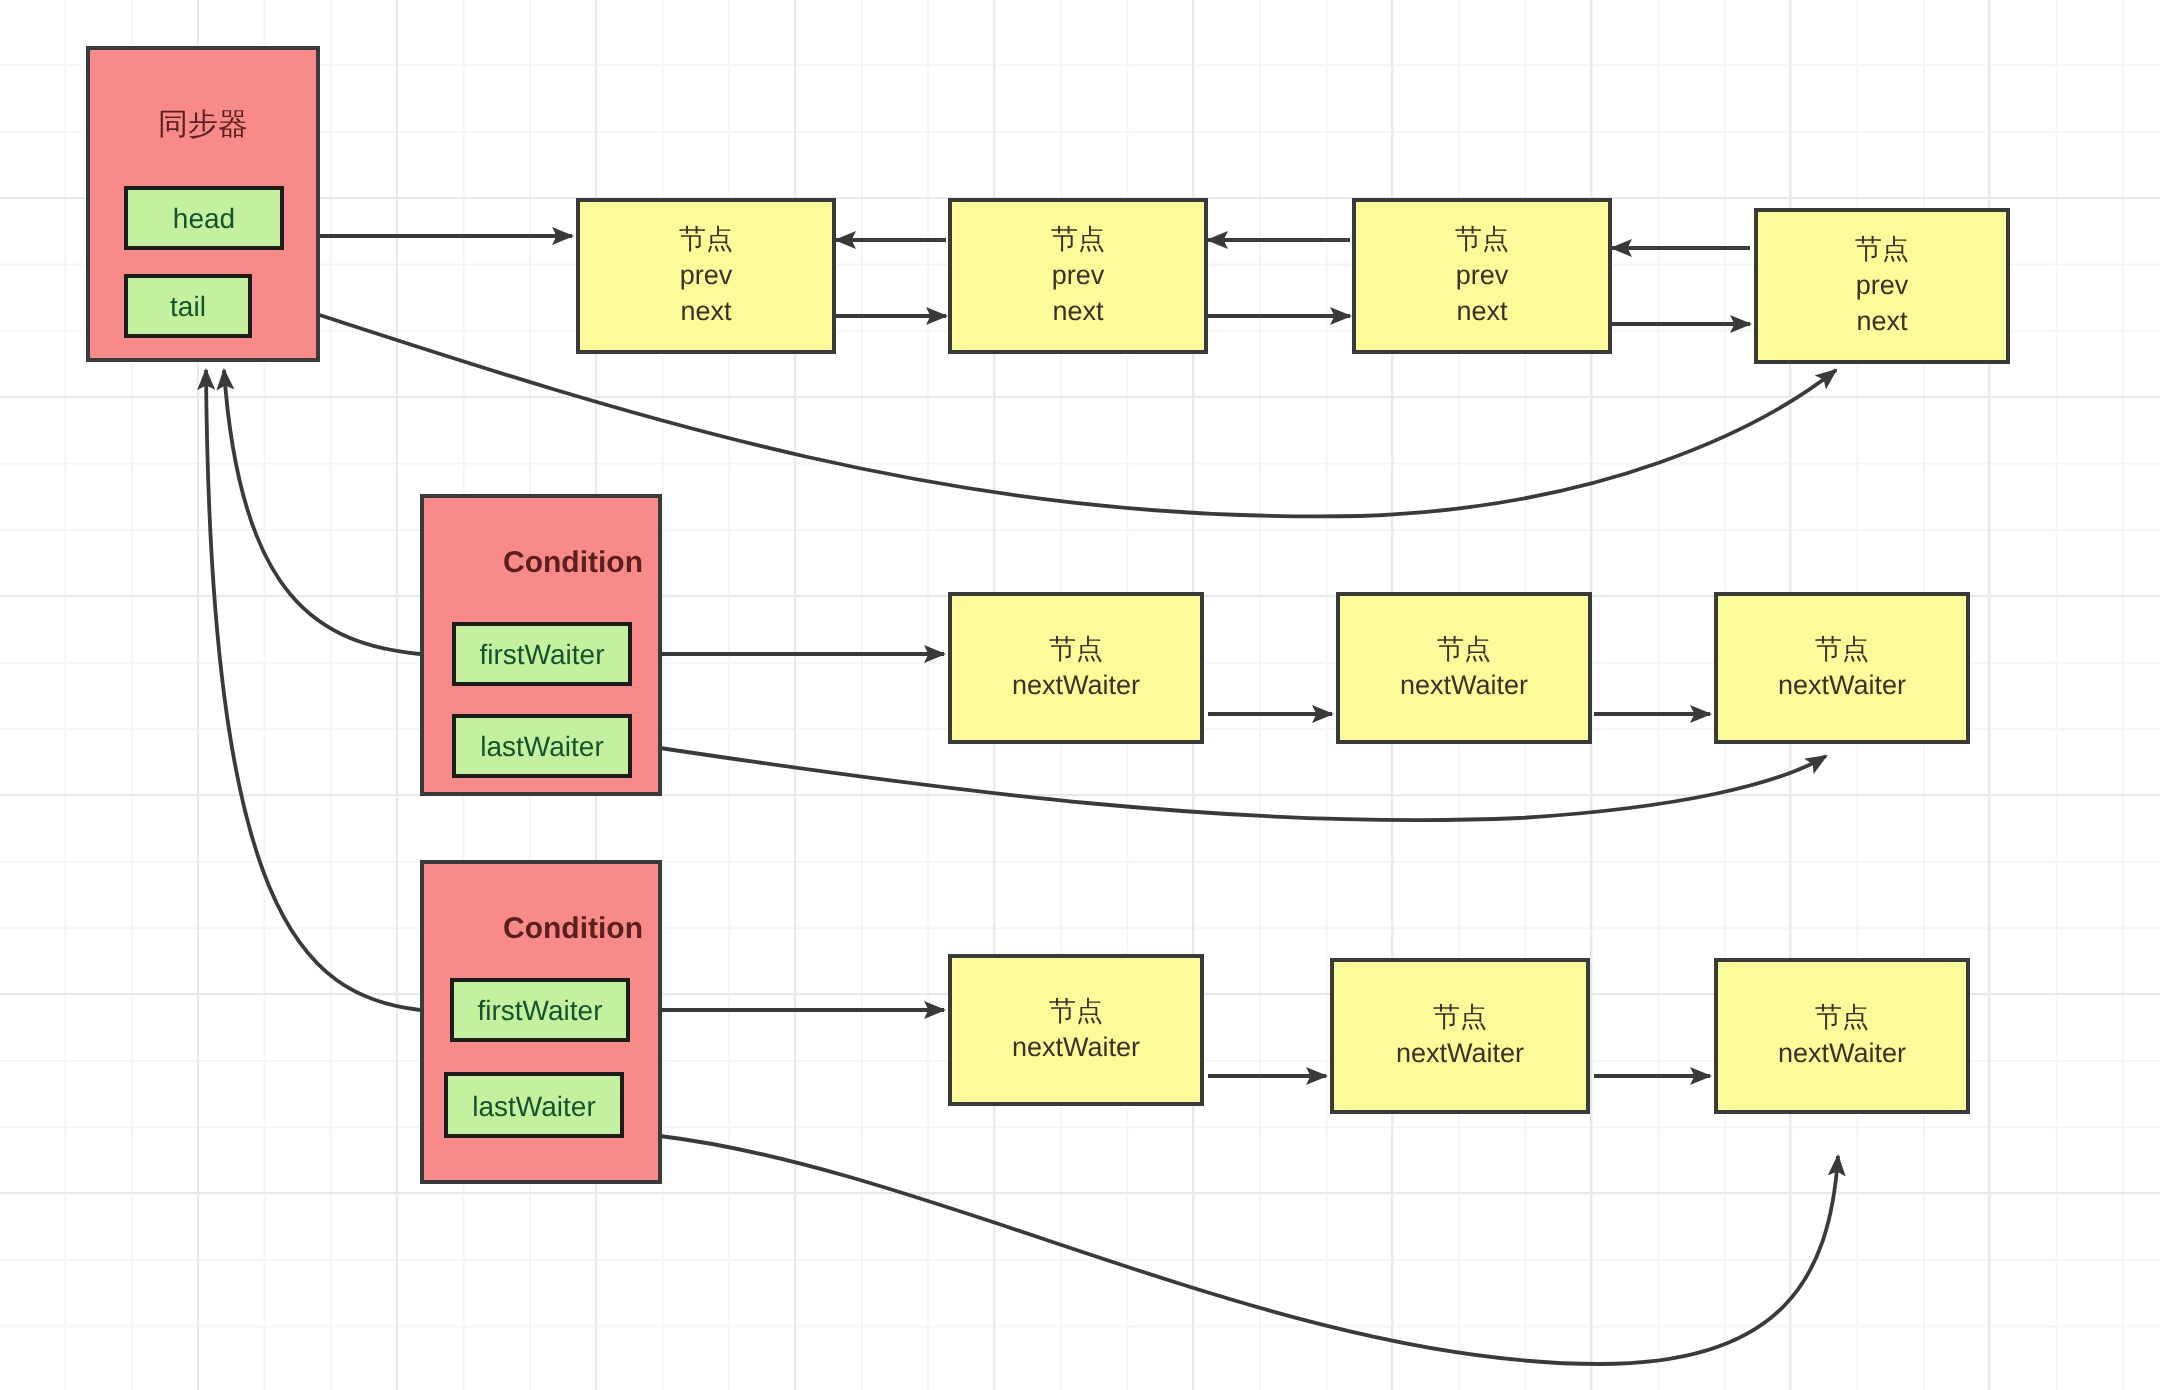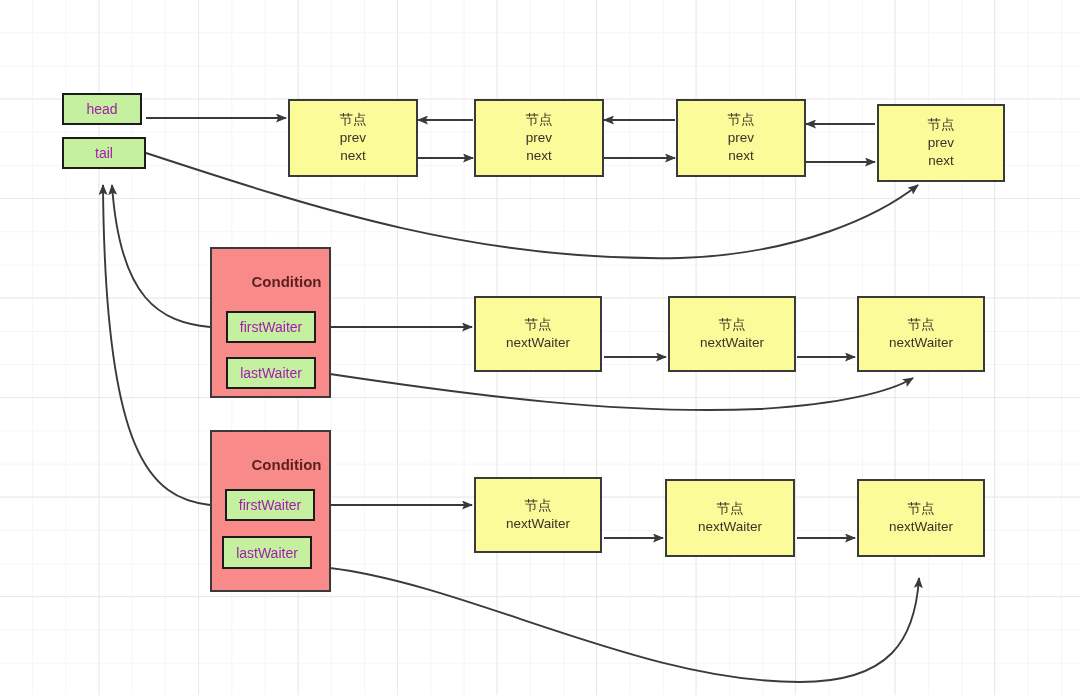--- a/index.html
+++ b/index.html
@@ -69,21 +69,21 @@
   }
   .field-box {
     position: absolute;
     box-sizing: border-box;
     background: #c5f0a0;
     border: 2px solid #1c1c1c;
     display: flex;
     align-items: center;
     justify-content: center;
     font-size: 14px;
-    color: #a21caf;
+    color: #14532d;
   }
   .node-box {
     position: absolute;
     box-sizing: border-box;
     background: #fbfb9a;
     border: 2px solid #3a3a3a;
     display: flex;
     flex-direction: column;
     align-items: center;
     justify-content: center;
@@ -131,24 +131,27 @@
       <path d="M797,538 L855,538"></path>
 
       <path d="M330,568 C470,585 640,682 800,682 C890,682 915,640 919,578"></path>
 
       <path d="M210,327 C160,322 120,300 112,185"></path>
 
       <path d="M210,505 C150,498 105,455 103,185"></path>
     </g>
   </svg>
 
+  <div class="box container-box" style="left:43px; top:23px; width:117px; height:158px;">
+    <div class="container-title title-sync" style="top:28px;">同步器</div>
+  </div>
   <div class="field-box" style="left:62px; top:93px; width:80px; height:32px;">
     <span>head</span>
   </div>
-  <div class="field-box" style="left:62px; top:137px; width:84px; height:32px;">
+  <div class="field-box" style="left:62px; top:137px; width:64px; height:32px;">
     <span>tail</span>
   </div>
 
   <div class="box container-box" style="left:210px; top:247px; width:121px; height:151px;">
     <div class="container-title title-cond" style="top:23px;">Condition</div>
   </div>
   <div class="field-box" style="left:226px; top:311px; width:90px; height:32px;">
     <span>firstWaiter</span>
   </div>
   <div class="field-box" style="left:226px; top:357px; width:90px; height:32px;">

